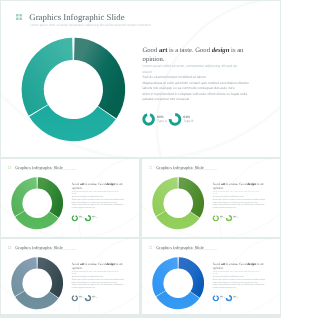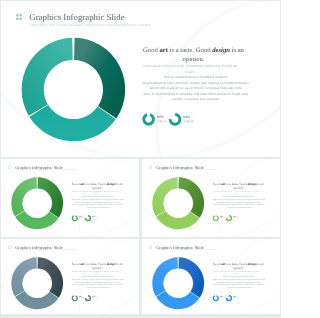--- a/index.html
+++ b/index.html
@@ -1,19 +1,19 @@
 <!DOCTYPE html>
 <html><head>
 <meta charset="utf-8">
 <style>
 html,body{margin:0;padding:0;background:#ffffff;}
 body{width:281px;height:318px;overflow:hidden;font-family:"Liberation Sans",sans-serif;-webkit-font-smoothing:antialiased;text-rendering:geometricPrecision;}
 *{-webkit-font-smoothing:antialiased;}
 .page{position:relative;width:281px;height:318px;background:#e3ecea;}
-.slide{position:absolute;background:#ffffff;overflow:hidden;box-sizing:border-box;text-align:center;}
+.slide{position:absolute;background:#ffffff;overflow:hidden;box-sizing:border-box;}
 .bgsvg{position:absolute;left:0;top:0;overflow:visible;}
 .hdr-icon{position:absolute;}
 .hdr-title{position:absolute;font-family:"Liberation Serif",serif;color:#59676d;white-space:nowrap;}
 .hdr-sub{position:absolute;color:#c2cdd1;white-space:nowrap;}
 .headline{position:absolute;font-family:"Liberation Serif",serif;color:#545e62;}
 .headline b{font-weight:bold;color:#2e3639;}
 .headline i{font-style:italic;font-weight:bold;color:#2e3639;}
 .lead{position:absolute;}
 .lead div{white-space:nowrap;}
 .bodytxt{position:absolute;color:#9ea7ab;}

